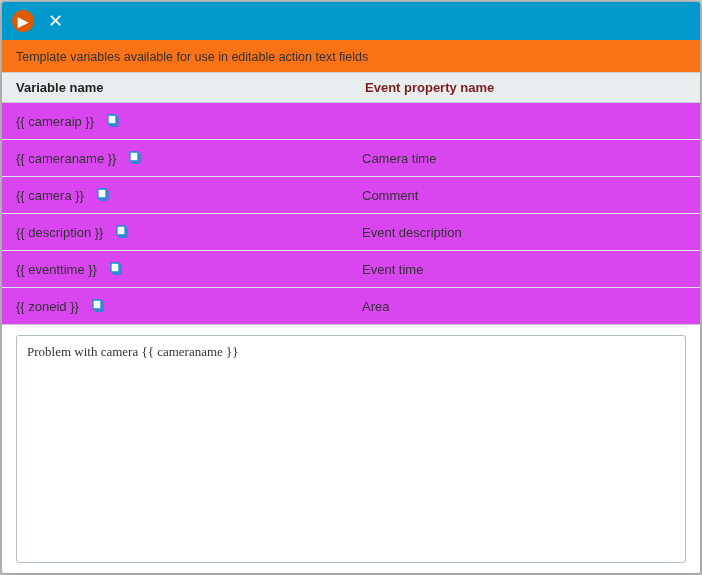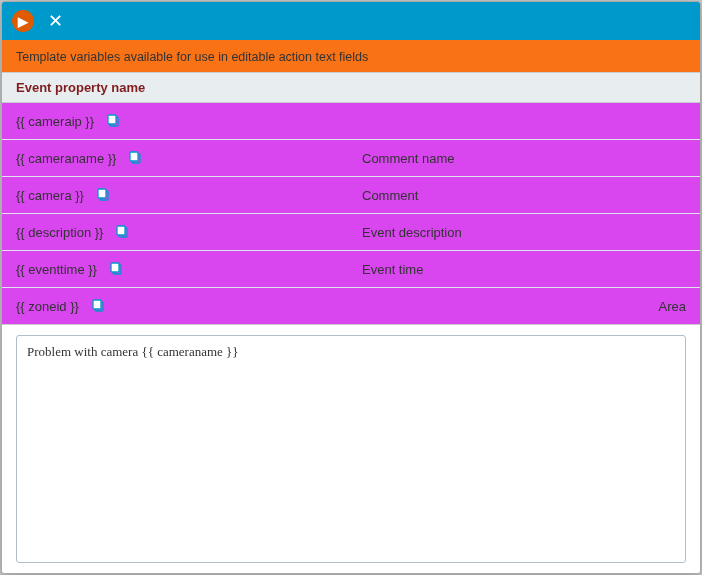--- a/index.html
+++ b/index.html
@@ -94,21 +94,21 @@
       font-weight: 600;
       color: #7f1d1d;
       font-size: 13px;
     }
     .table-row {
       display: flex;
       align-items: center;
       border-bottom: 1px solid #dde3e8;
       background: #d946ef;
     }
-    .table-row:last-child { border-bottom: none; text-align: right; }
+    .table-row:last-child { border-bottom: none; }
     .table-row .col-var {
       flex: 1;
       padding: 7px 8px 7px 14px;
       display: flex;
       align-items: center;
       gap: 8px;
       color: #333;
       font-size: 13px;
     }
     .table-row .col-event {
@@ -187,20 +187,21 @@
     <div class="title-bar-icon">
       <span>▶</span>
     </div>
     <button class="close-btn">✕</button>
   </div>
 
   <div class="description-text">Template variables available for use in editable action text fields</div>
 
   <div class="table-container">
     <div class="table-header">
+      <div class="col-var">Variable name</div>
       <div class="col-event">Event property name</div>
     </div>
 
     <div class="table-row">
       <div class="col-var">
         <span>{{ cameraip }}</span>
         <span class="copy-icon">
           <svg viewBox="0 0 16 16" fill="none" xmlns="http://www.w3.org/2000/svg">
             <rect x="5" y="4" width="8" height="9" rx="1" stroke="#0099cc" stroke-width="1.3" fill="none"></rect>
             <rect x="3" y="2" width="8" height="9" rx="1" stroke="#0099cc" stroke-width="1.3" fill="#fff"></rect>
@@ -212,21 +213,21 @@
     <div class="table-row">
       <div class="col-var">
         <span>{{ cameraname }}</span>
         <span class="copy-icon">
           <svg viewBox="0 0 16 16" fill="none" xmlns="http://www.w3.org/2000/svg">
             <rect x="5" y="4" width="8" height="9" rx="1" stroke="#0099cc" stroke-width="1.3" fill="none"></rect>
             <rect x="3" y="2" width="8" height="9" rx="1" stroke="#0099cc" stroke-width="1.3" fill="#fff"></rect>
           </svg>
         </span>
       </div>
-      <div class="col-event">Comment name</div>
+      <div class="col-event">Camera time</div>
     </div>
 
     <div class="table-row">
       <div class="col-var">
         <span>{{ camera }}</span>
         <span class="copy-icon">
           <svg viewBox="0 0 16 16" fill="none" xmlns="http://www.w3.org/2000/svg">
             <rect x="5" y="4" width="8" height="9" rx="1" stroke="#0099cc" stroke-width="1.3" fill="none"></rect>
             <rect x="3" y="2" width="8" height="9" rx="1" stroke="#0099cc" stroke-width="1.3" fill="#fff"></rect>
           </svg>

